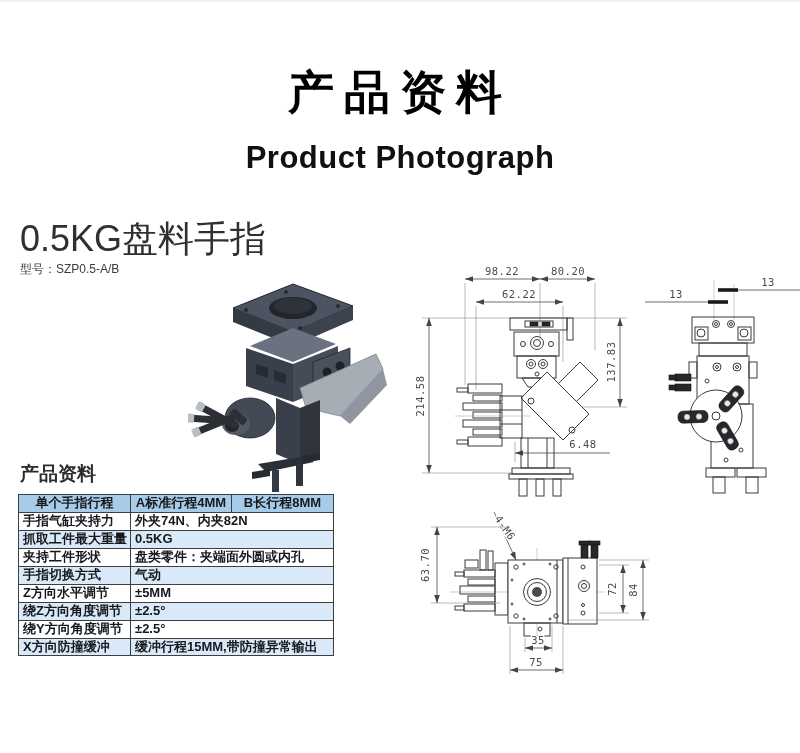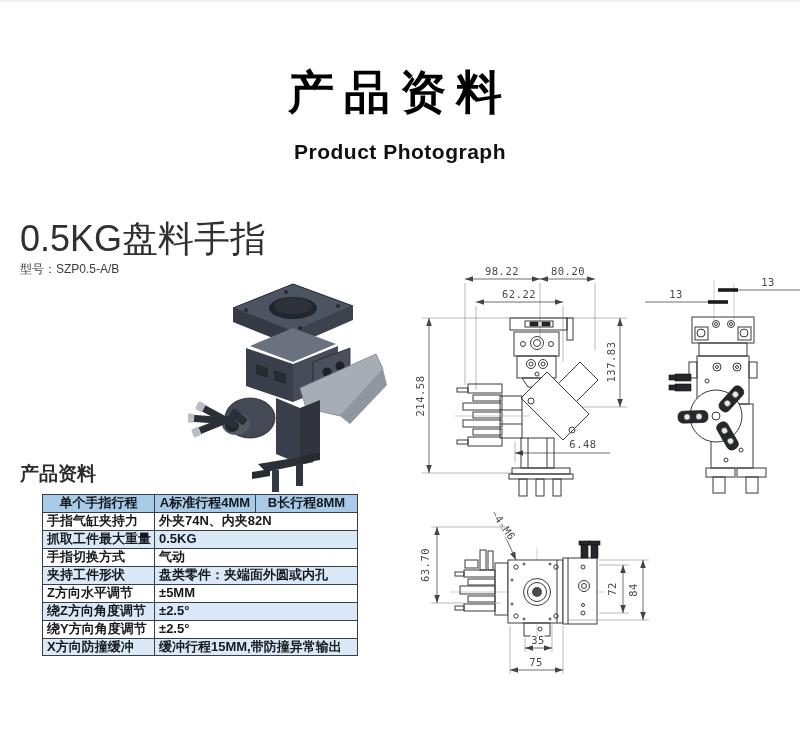--- a/index.html
+++ b/index.html
@@ -7,27 +7,27 @@
     --table_alt_bg:#d9e9f7;
     --table_border:#3a3f45;
   }
   *{box-sizing:border-box;}
   body{margin:0;background:#ffffff;font-family:"Liberation Sans",sans-serif;}
   .page{position:relative;width:800px;height:753px;background:#fff;overflow:hidden;padding-left:20px;}
   .topline{position:absolute;top:0;left:0;width:100%;height:2px;background:#eef0f3;}
   .title{position:absolute;top:62px;left:0;width:100%;text-align:center;
          font-size:46px;font-weight:700;letter-spacing:10px;color:#000;}
   .subtitle{position:absolute;top:140px;left:0;width:100%;text-align:center;
-         font-size:21px;font-weight:600;color:#101010;letter-spacing:.5px;}
+         font-size:31px;font-weight:600;color:#101010;letter-spacing:.5px;}
   .pname{position:absolute;top:215px;left:20px;font-size:36px;font-weight:400;color:#303030;}
   .pmodel{position:absolute;top:261px;left:20px;font-size:12px;font-weight:500;color:#3c3c3c;}
   .photo{position:absolute;left:188px;top:266px;}
   .drawings{position:absolute;left:400px;top:250px;}
   .specs-title{position:absolute;left:20px;top:461px;font-size:19px;font-weight:600;color:#2c2c2c;}
-  table.spec{position:absolute;left:18px;top:494px;width:315px;border-collapse:collapse;table-layout:fixed;margin-left:24px;}
+  table.spec{position:absolute;left:18px;top:494px;width:315px;border-collapse:collapse;table-layout:fixed;}
   table.spec td{border:1.6px solid var(--table_border);font-size:13px;font-weight:700;color:#15181c;
         padding:1px 4px;height:17px;line-height:1.15;white-space:nowrap;overflow:hidden;}
   table.spec thead td{background:var(--table_header_bg);text-align:center;}
   table.spec tbody tr:nth-child(even) td{background:var(--table_alt_bg);}
   
   .ln{fill:none;stroke:#3a3a3a;stroke-width:1;}
   .fw{fill:#ffffff;stroke:#3a3a3a;stroke-width:1;}
   .dk{fill:#26282c;stroke:#111;stroke-width:.6;}
   .lt{fill:#e9e9e9;stroke:#555;stroke-width:.5;}
   .dim{stroke:#4a4a4a;stroke-width:.8;fill:none;}
@@ -338,26 +338,26 @@
     <tbody>
       <tr>
           <td>手指气缸夹持力</td>
           <td colspan="2">外夹74N、内夹82N</td>
         </tr>
       <tr>
           <td>抓取工件最大重量</td>
           <td colspan="2">0.5KG</td>
         </tr>
       <tr>
+          <td>夹持工件形状</td>
+          <td colspan="2">盘类零件：夹端面外圆或内孔</td>
+        </tr>
+      <tr>
           <td>手指切换方式</td>
           <td colspan="2">气动</td>
-        </tr>
-      <tr>
-          <td>夹持工件形状</td>
-          <td colspan="2">盘类零件：夹端面外圆或内孔</td>
         </tr>
       <tr>
           <td>Z方向水平调节</td>
           <td colspan="2">±5MM</td>
         </tr>
       <tr>
           <td>绕Z方向角度调节</td>
           <td colspan="2">±2.5°</td>
         </tr>
       <tr>

